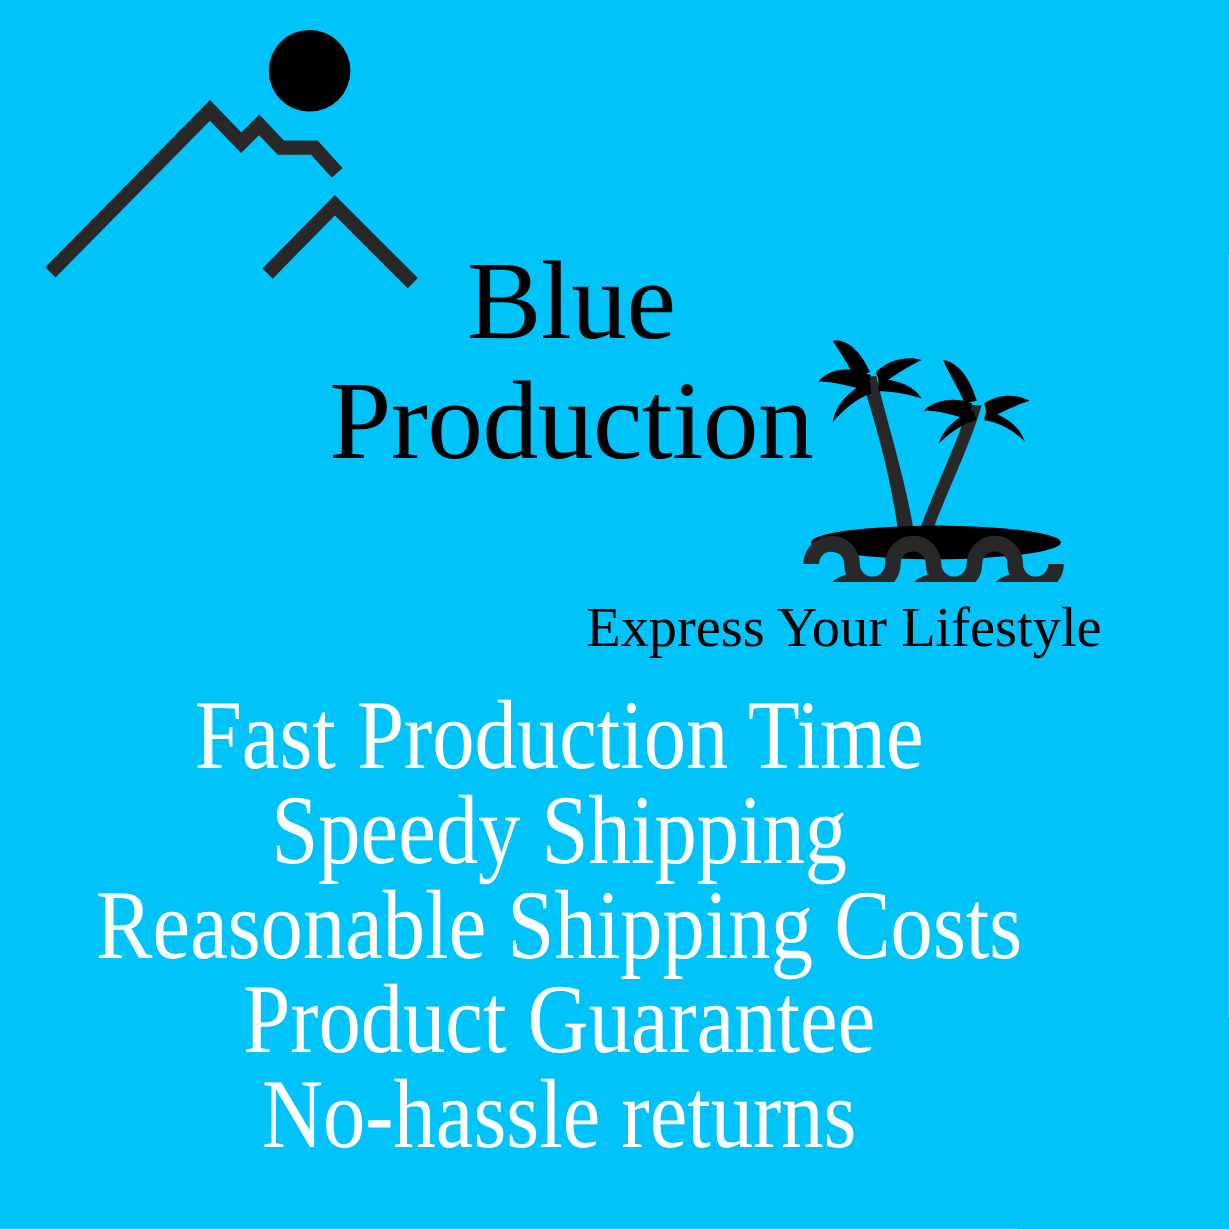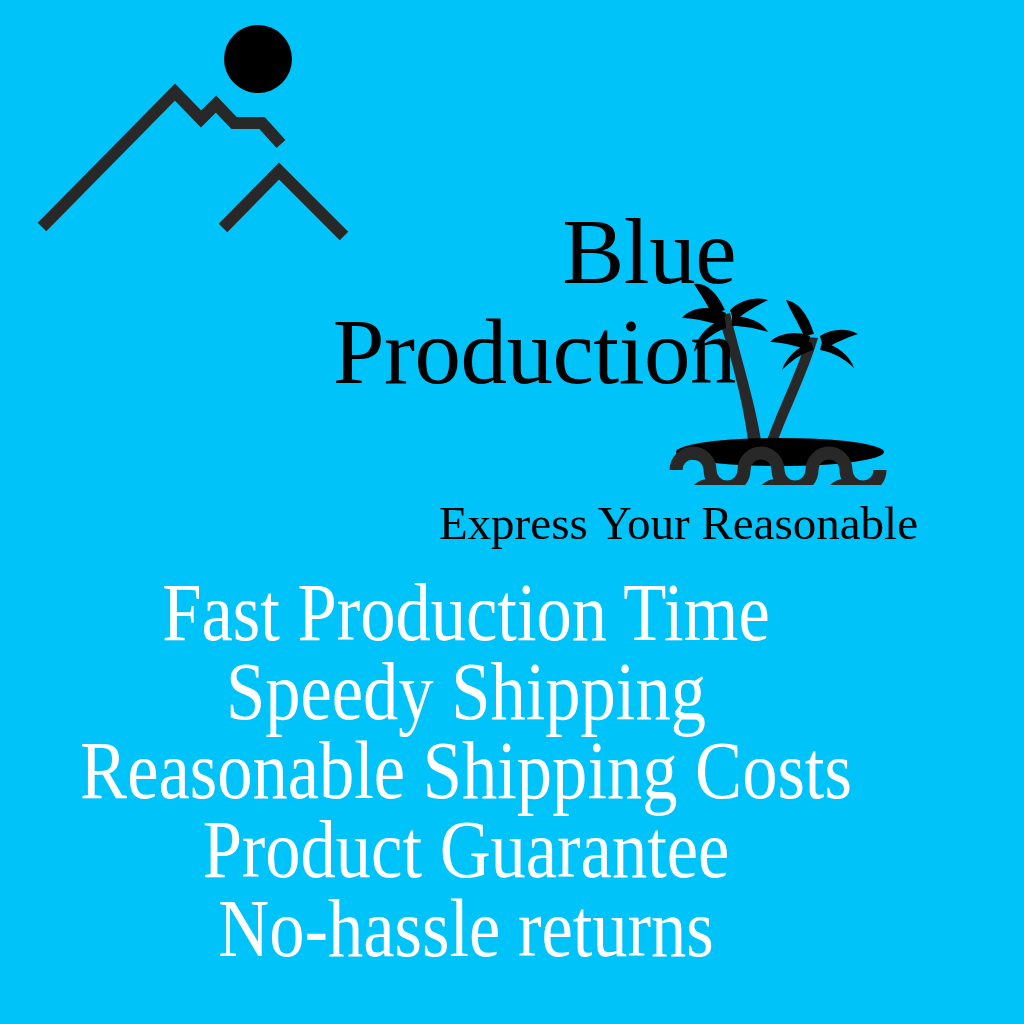--- a/index.html
+++ b/index.html
@@ -50,21 +50,21 @@
   #brand-name {
     position: absolute;
     left: 216px;
     top: 202px;
     width: 520px;
     color: #000000;
     font-family: "Liberation Serif", "DejaVu Serif", serif;
     font-size: 93px;
     line-height: 100px;
     letter-spacing: -0.5px;
-    text-align: right;
+    text-align: center;
     white-space: nowrap;
   }
   #brand-name .brand-line {
     display: block;
   }
 
   #brand-tagline {
     position: absolute;
     left: 0px;
     top: 497px;
@@ -156,21 +156,21 @@
                  a 17 17 0 0 0 34 0
                  a 17 17 0 0 1 34 0"></path>
       </g>
     </svg>
 
     <div id="brand-name">
       <span class="brand-line">Blue</span>
       <span class="brand-line">Production</span>
     </div>
 
-    <div id="brand-tagline">Express Your Reasonable</div>
+    <div id="brand-tagline">Express Your Lifestyle</div>
 
   </div>
 
   <div id="benefits">
     <span class="benefit-line">Fast Production Time</span>
     <span class="benefit-line">Speedy Shipping</span>
     <span class="benefit-line">Reasonable Shipping Costs</span>
     <span class="benefit-line">Product Guarantee</span>
     <span class="benefit-line">No-hassle returns</span>
   </div>

